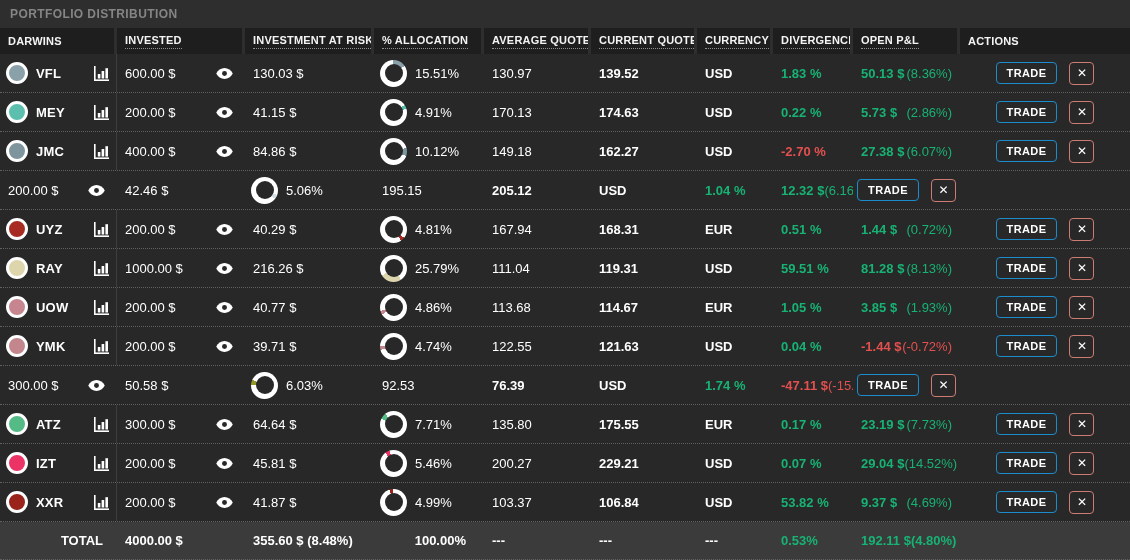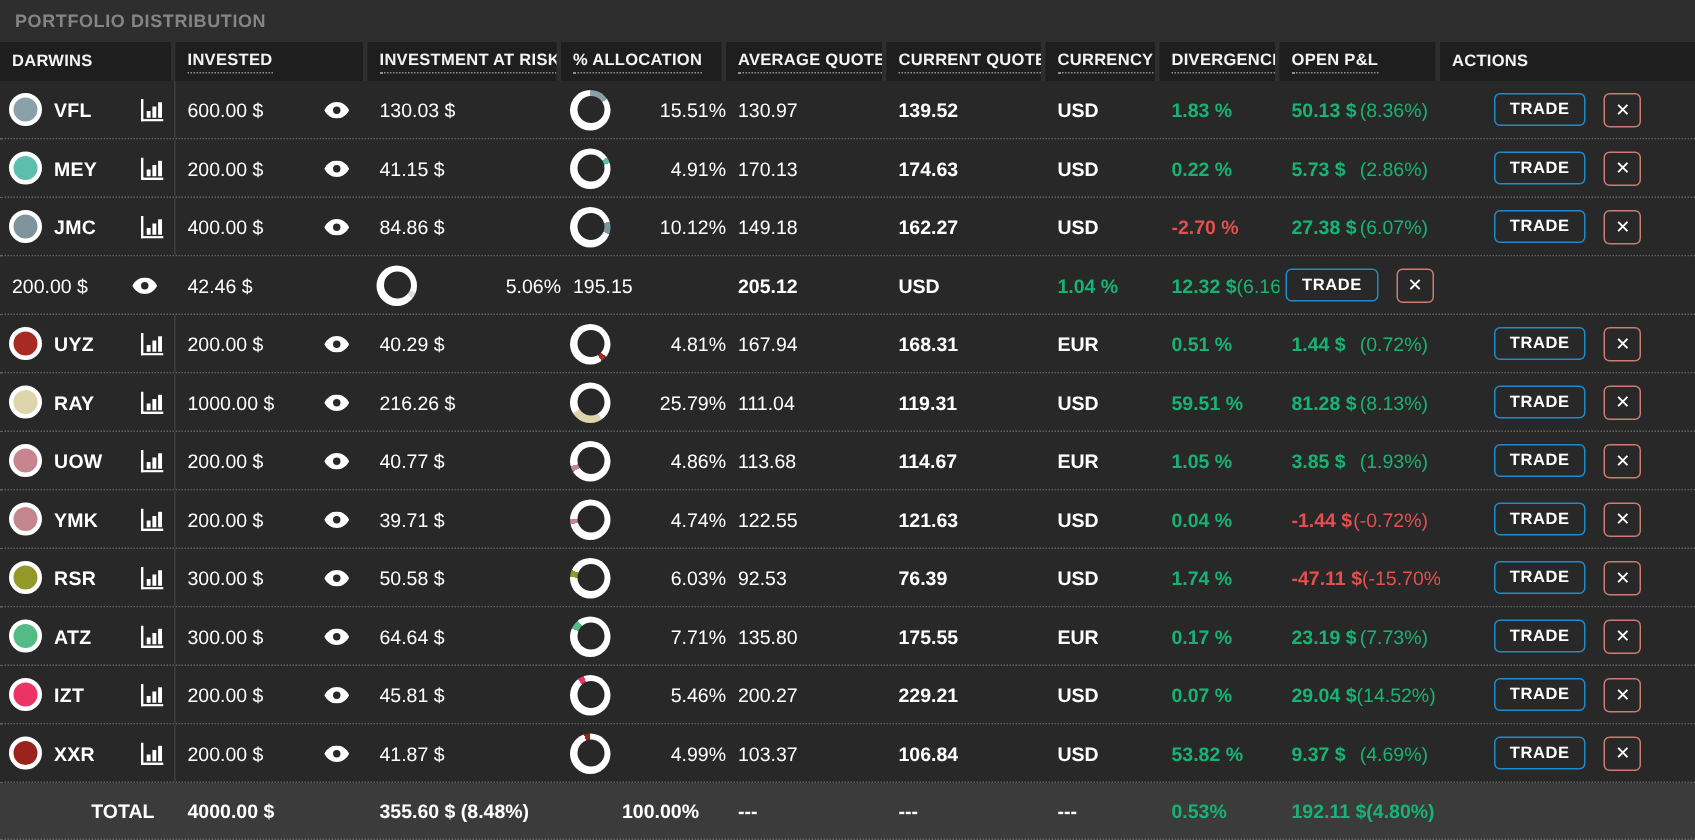--- a/index.html
+++ b/index.html
@@ -20,21 +20,21 @@
 
   .row { height:39px; background:#282828; border-bottom:1px dotted #616161; }
   .cell { display:flex; align-items:center; color:#fff; font-size:13px; padding-left:8px; height:100%; overflow:hidden; white-space:nowrap; }
 
   .c-darwins { padding-left:6px; border-right:1px solid #3e3e3e; }
   .avatar { width:22px; height:22px; border-radius:50%; border:3px solid #fff; flex:none; }
   .ticker { font-weight:bold; margin-left:8px; flex:1; letter-spacing:.2px; }
   .icon-btn { display:flex; align-items:center; background:none; border:none; padding:0; margin-right:7px; cursor:pointer; }
 
   .c-invested { justify-content:space-between; padding-right:12px; }
-  .c-alloc { gap:8px; padding-left:6px;justify-content:space-between; }
+  .c-alloc { gap:8px; padding-left:6px; }
   .donut { width:27px; height:27px; border-radius:50%; position:relative; flex:none; }
   .donut i { position:absolute; left:4.5px; top:4.5px; width:18px; height:18px; border-radius:50%; background:#282828; }
 
   .b { font-weight:bold; }
   .pos { color:#17b374; }
   .neg { color:#e3504f; }
 
   .c-pnl { justify-content:space-between; padding-right:8px; }
   .c-pnl .val { font-weight:bold; }
 
@@ -535,35 +535,20 @@
     </div>
     <div class="cell c-actions">
       <button class="trade-btn">TRADE</button>
       <button class="close-btn">
             <span>✕</span>
           </button>
     </div>
   </div>
 
   <div class="grid row">
-    <div class="cell c-darwins">
-      <span class="avatar" style="background: rgb(147, 153, 41);"></span>
-      <span class="ticker">RSR</span>
-      <button class="icon-btn">
-        <svg width="15" height="15" viewBox="0 0 15 15">
-          <g fill="#ffffff">
-            <rect x="0" y="0" width="1.6" height="15"></rect>
-            <rect x="0" y="13.4" width="15" height="1.6"></rect>
-            <rect x="3.8" y="8" width="2.6" height="4.5"></rect>
-            <rect x="7.6" y="5" width="2.6" height="7.5"></rect>
-            <rect x="11.4" y="2.2" width="2.6" height="10.3"></rect>
-          </g>
-        </svg>
-      </button>
-    </div>
     <div class="cell c-invested">
       <span>300.00 $</span>
       <button class="icon-btn" style="margin-right:0">
         <svg width="17" height="11" viewBox="0 0 18 12">
           <path d="M9 0C5.2 0 1.8 2.3 0 6c1.8 3.7 5.2 6 9 6s7.2-2.3 9-6c-1.8-3.7-5.2-6-9-6z" fill="#ffffff"></path>
           <circle cx="9" cy="6" r="2.7" fill="#282828"></circle>
         </svg>
       </button>
     </div>
     <div class="cell">

